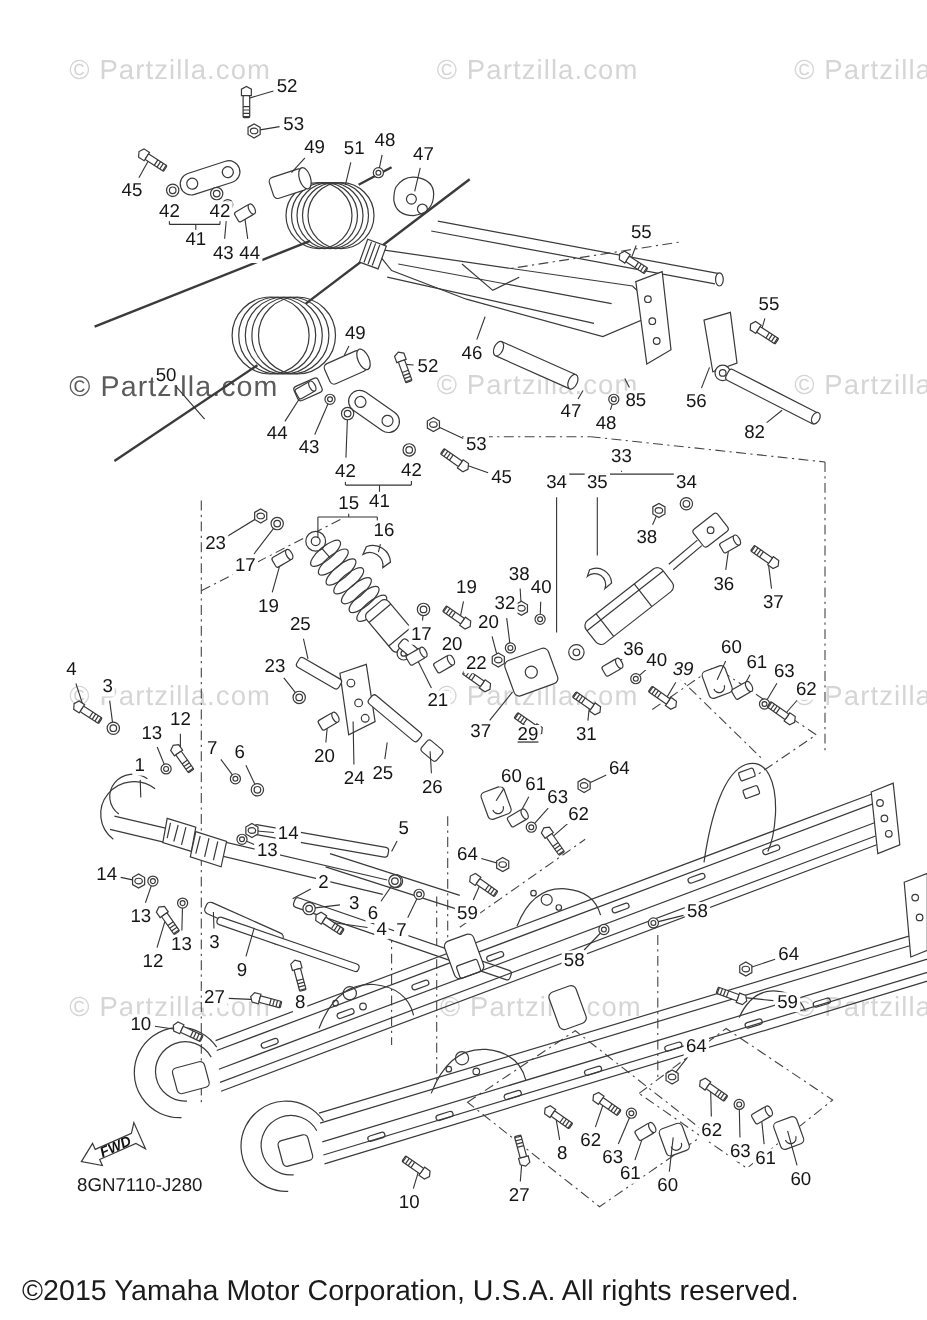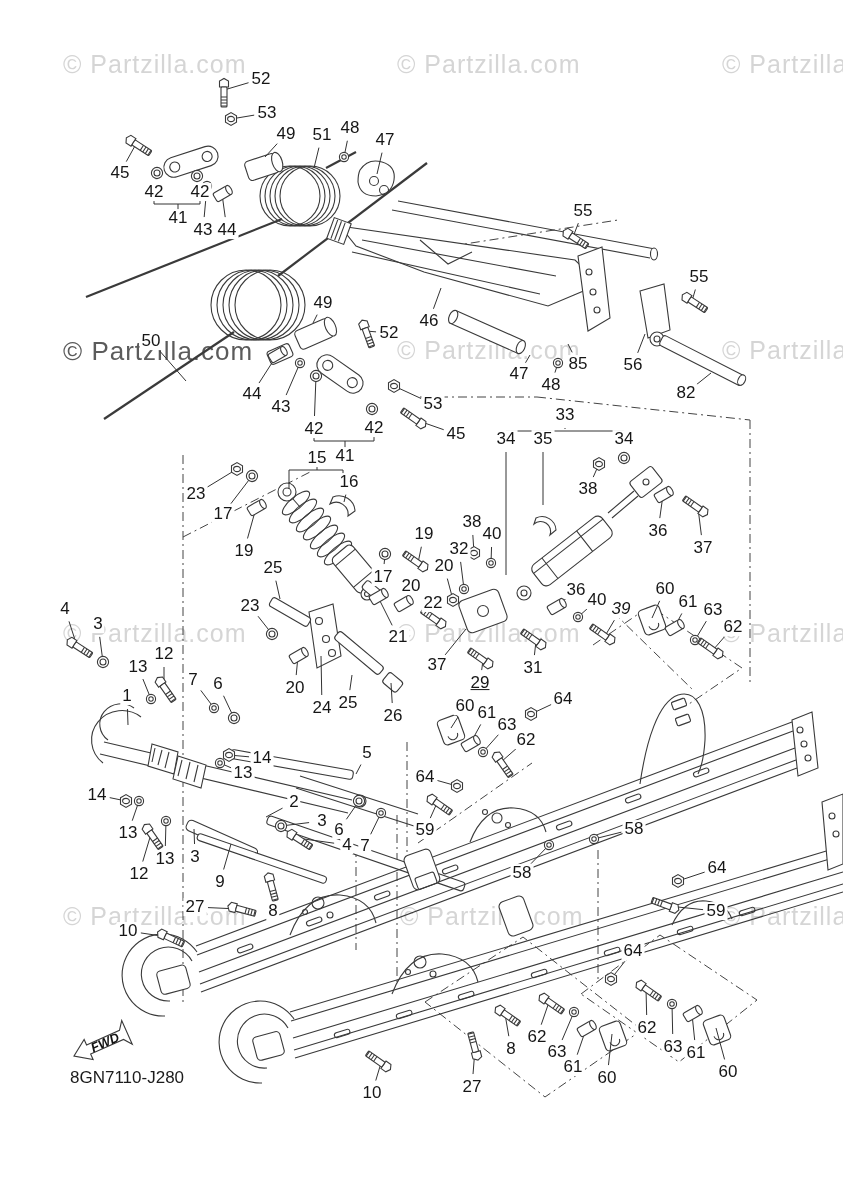--- a/index.html
+++ b/index.html
@@ -607,21 +607,21 @@
       <div class="callout" style="left: 492px; top: 534px;">40</div>
       <div class="callout" style="left: 459px; top: 549px;">32</div>
       <div class="callout" style="left: 444px; top: 566px;">20</div>
       <div class="callout" style="left: 383px; top: 577px;">17</div>
       <div class="callout" style="left: 411px; top: 586px;">20</div>
       <div class="callout" style="left: 433px; top: 603px;">22</div>
       <div class="callout" style="left: 273px; top: 568px;">25</div>
       <div class="callout" style="left: 250px; top: 606px;">23</div>
       <div class="callout" style="left: 398px; top: 637px;">21</div>
       <div class="callout" style="left: 437px; top: 665px;">37</div>
-      <div class="callout" style="left: 480px; top: 683px; text-decoration: underline;">29</div>
+      <div class="callout" style="left: 480px; top: 668px; text-decoration: underline;">29</div>
       <div class="callout" style="left: 576px; top: 590px;">36</div>
       <div class="callout" style="left: 597px; top: 600px;">40</div>
       <div class="callout" style="left: 621px; top: 609px; font-style: italic;">39</div>
       <div class="callout" style="left: 665px; top: 589px;">60</div>
       <div class="callout" style="left: 688px; top: 602px;">61</div>
       <div class="callout" style="left: 713px; top: 610px;">63</div>
       <div class="callout" style="left: 733px; top: 627px;">62</div>
       <div class="callout" style="left: 533px; top: 668px;">31</div>
       <div class="callout" style="left: 563px; top: 699px;">64</div>
       <div class="callout" style="left: 322px; top: 708px;">24</div>
@@ -670,13 +670,14 @@
       <div class="callout" style="left: 557px; top: 1052px;">63</div>
       <div class="callout" style="left: 573px; top: 1067px;">61</div>
       <div class="callout" style="left: 607px; top: 1078px;">60</div>
       <div class="callout" style="left: 647px; top: 1028px;">62</div>
       <div class="callout" style="left: 673px; top: 1047px;">63</div>
       <div class="callout" style="left: 696px; top: 1053px;">61</div>
       <div class="callout" style="left: 728px; top: 1072px;">60</div>
     </div>
 
   <div id="diagram-code">8GN7110-J280</div>
+  <div id="copyright">©2015 Yamaha Motor Corporation, U.S.A. All rights reserved.</div>
 </div>
 
 </body></html>

